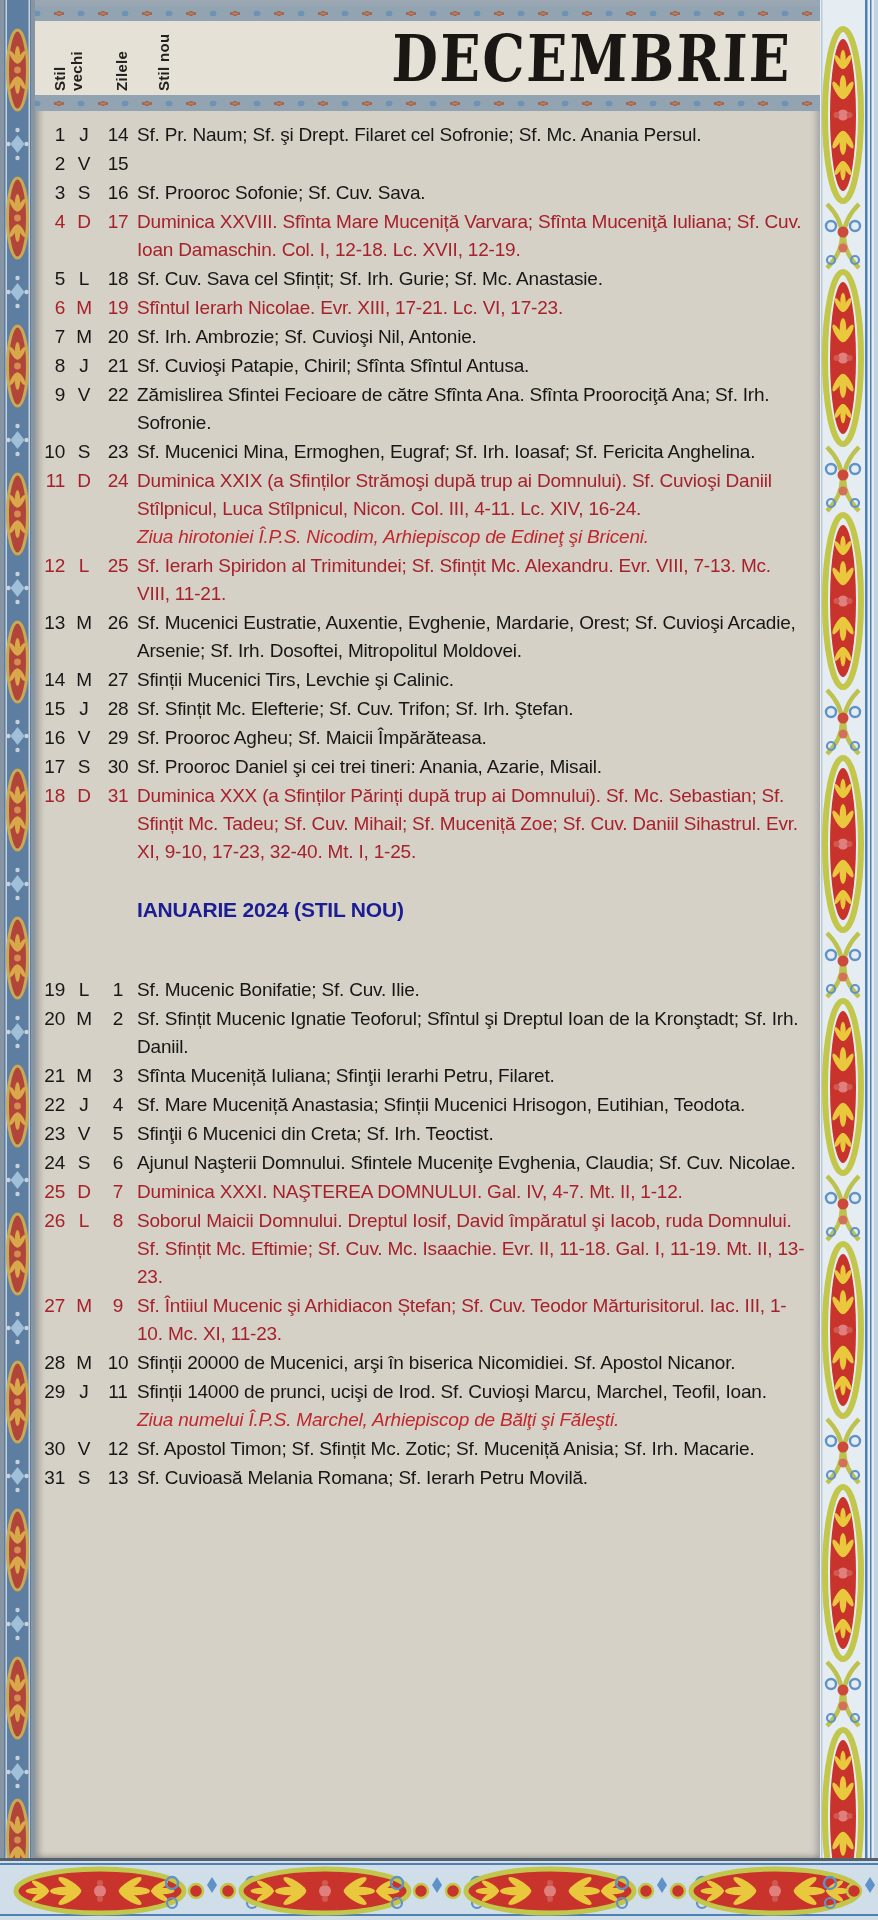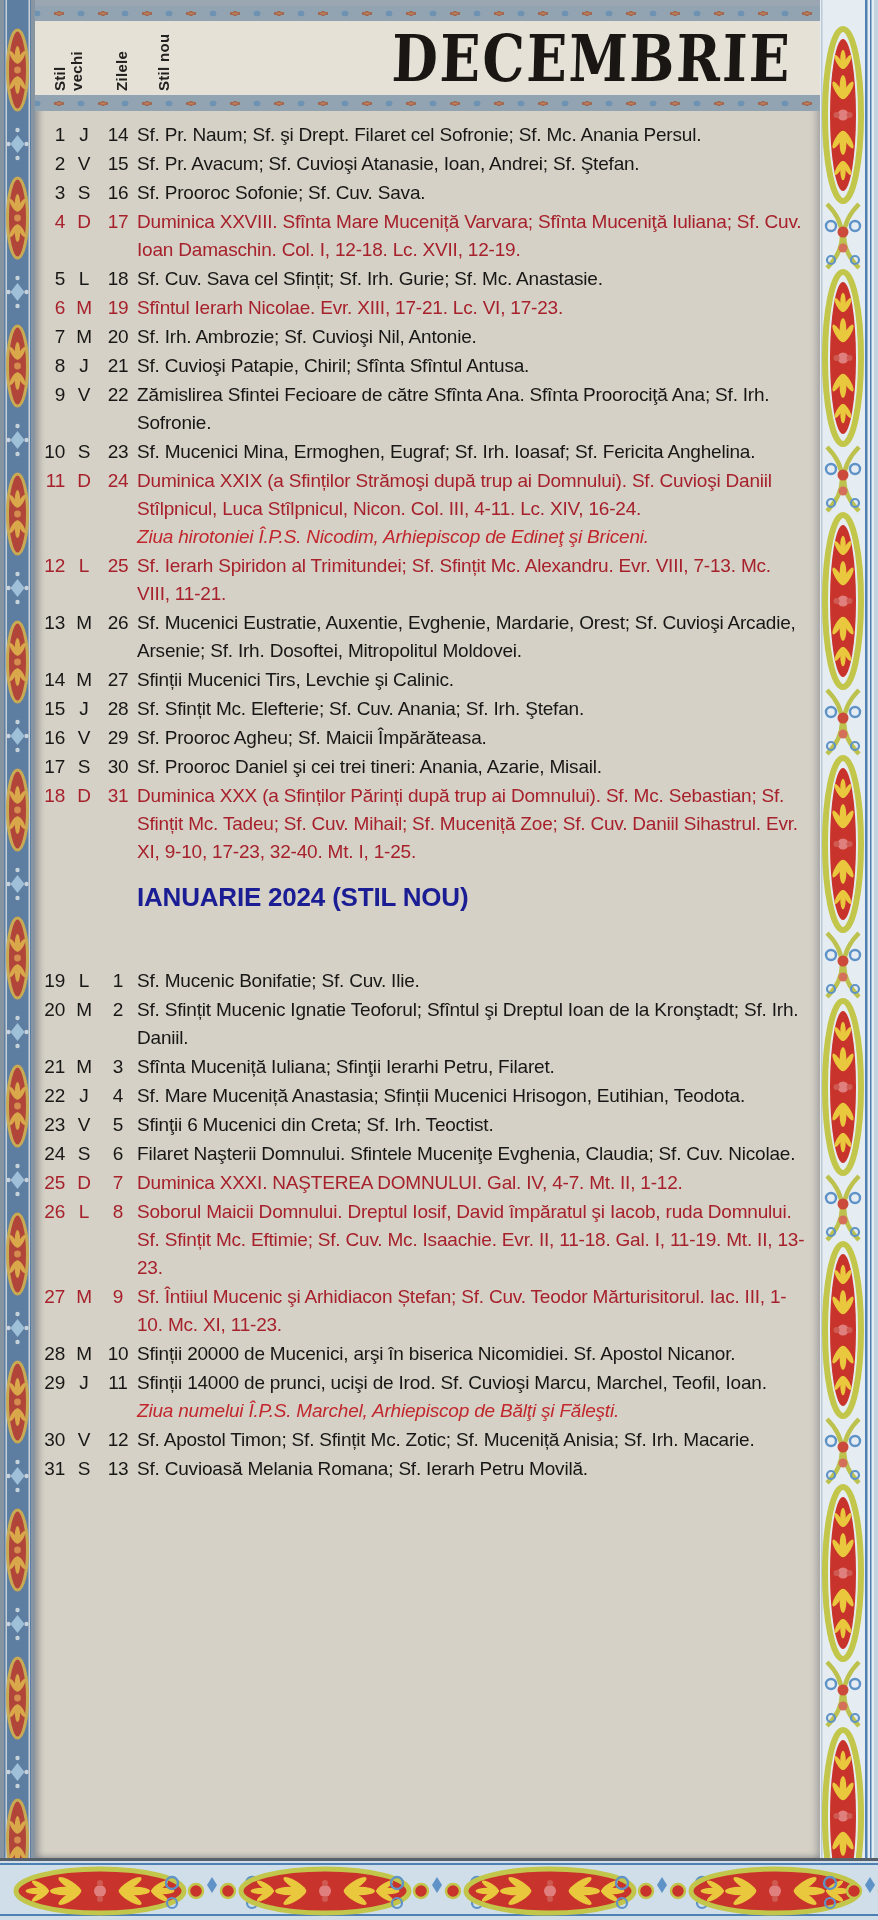--- a/index.html
+++ b/index.html
@@ -46,21 +46,21 @@
   .entry .c1{text-align:right;padding-right:4px}
   .entry .c2{text-align:center}
   .entry .c3{text-align:center}
   .entry .txt{padding-left:0}
   .rednum .c1,.rednum .c2,.rednum .c3{color:var(--red)}
   .b{font-weight:normal}
   .i{font-style:italic}
   .red{color:var(--red)}
   .bright{color:var(--bright)}
   .nl{display:block}
-  .janhdr{margin:16px 0 54px 102px;font-size:26px;font-weight:bold;color:var(--blue);letter-spacing:-0.2px;}
+  .janhdr{margin:32px 0 54px 102px;font-size:21px;font-weight:bold;color:var(--blue);letter-spacing:-0.2px;}
 </style>
 </head>
 <body>
 
 <div class="page">
 
   <svg class="oleft" width="35" height="1858" viewBox="0 0 35 1858">
     <rect width="35" height="1858" fill="#8795a3"></rect>
     <rect x="4" width="27" height="1858" fill="#5d7da1"></rect>
     <rect x="5.5" width="1.5" height="1858" fill="#c8d2da"></rect>
@@ -189,21 +189,20 @@
           <div class="entry">
             <span class="c1">1</span>
             <span class="c2">J</span>
             <span class="c3">14</span>
             <div class="txt"><span class="">Sf. Pr. Naum; Sf. şi Drept. Filaret cel Sofronie; Sf. Mc. Anania Persul.</span></div>
           </div>
           <div class="entry">
             <span class="c1">2</span>
             <span class="c2">V</span>
             <span class="c3">15</span>
-            <div class="txt"><span class="">Sf. Pr. Avacum; Sf. Cuvioşi Atanasie, Ioan, Andrei; Sf. Ştefan.</span></div>
           </div>
           <div class="entry">
             <span class="c1">3</span>
             <span class="c2">S</span>
             <span class="c3">16</span>
             <div class="txt"><span class="">Sf. Prooroc Sofonie; Sf. Cuv. Sava.</span></div>
           </div>
           <div class="entry rednum">
             <span class="c1">4</span>
             <span class="c2">D</span>
@@ -267,21 +266,21 @@
           <div class="entry">
             <span class="c1">14</span>
             <span class="c2">M</span>
             <span class="c3">27</span>
             <div class="txt"><span class="">Sfinții Mucenici Tirs, Levchie şi Calinic.</span></div>
           </div>
           <div class="entry">
             <span class="c1">15</span>
             <span class="c2">J</span>
             <span class="c3">28</span>
-            <div class="txt"><span class="">Sf. Sfințit Mc. Elefterie; Sf. Cuv. Anania; Sf. Irh. Ştefan.</span></div>
+            <div class="txt"><span class="">Sf. Sfințit Mc. Elefterie; Sf. Cuv. Trifon; Sf. Irh. Ştefan.</span></div>
           </div>
           <div class="entry">
             <span class="c1">16</span>
             <span class="c2">V</span>
             <span class="c3">29</span>
             <div class="txt"><span class="">Sf. Prooroc Agheu; Sf. Maicii Împărăteasa.</span></div>
           </div>
           <div class="entry">
             <span class="c1">17</span>
             <span class="c2">S</span>
@@ -324,21 +323,21 @@
           <div class="entry">
             <span class="c1">23</span>
             <span class="c2">V</span>
             <span class="c3">5</span>
             <div class="txt"><span class="">Sfinţii 6 Mucenici din Creta; Sf. Irh. Teoctist.</span></div>
           </div>
           <div class="entry">
             <span class="c1">24</span>
             <span class="c2">S</span>
             <span class="c3">6</span>
-            <div class="txt"><span class="b">Filaret Naşterii Domnului.</span><span class=""> Sfintele Muceniţe Evghenia, Claudia; Sf. Cuv. Nicolae.</span></div>
+            <div class="txt"><span class="b">Ajunul Naşterii Domnului.</span><span class=""> Sfintele Muceniţe Evghenia, Claudia; Sf. Cuv. Nicolae.</span></div>
           </div>
           <div class="entry rednum">
             <span class="c1">25</span>
             <span class="c2">D</span>
             <span class="c3">7</span>
             <div class="txt"><span class="b red">Duminica XXXI. NAŞTEREA DOMNULUI.</span><span class="red"> Gal. IV, 4-7. Mt. II, 1-12.</span></div>
           </div>
           <div class="entry rednum">
             <span class="c1">26</span>
             <span class="c2">L</span>

